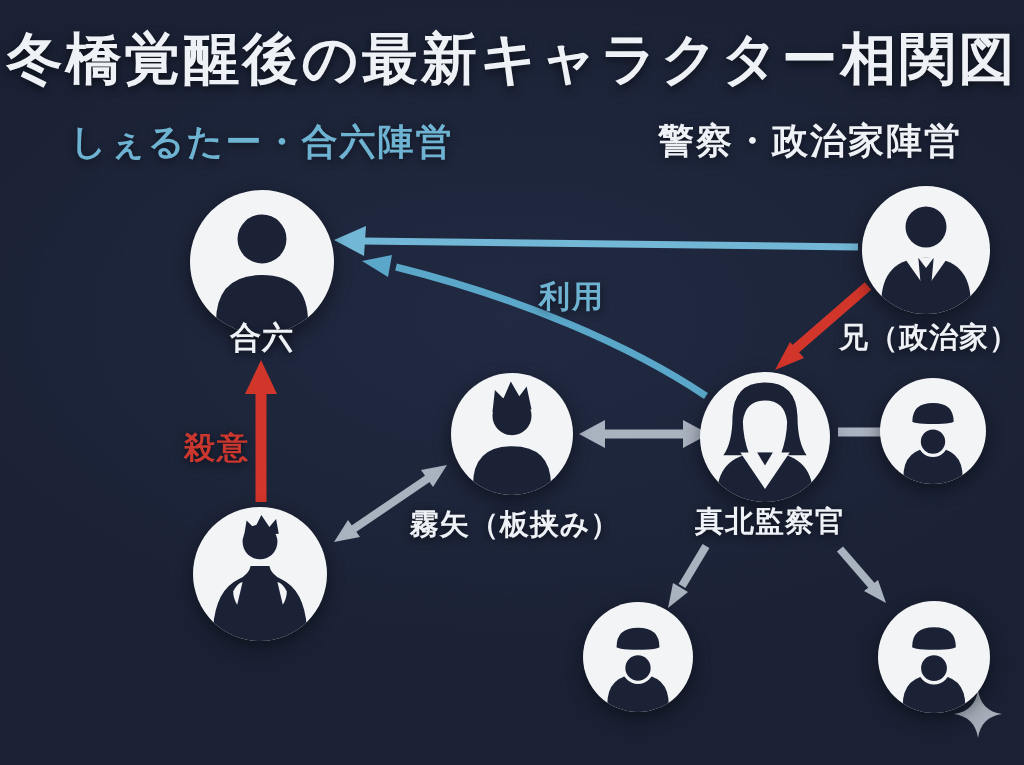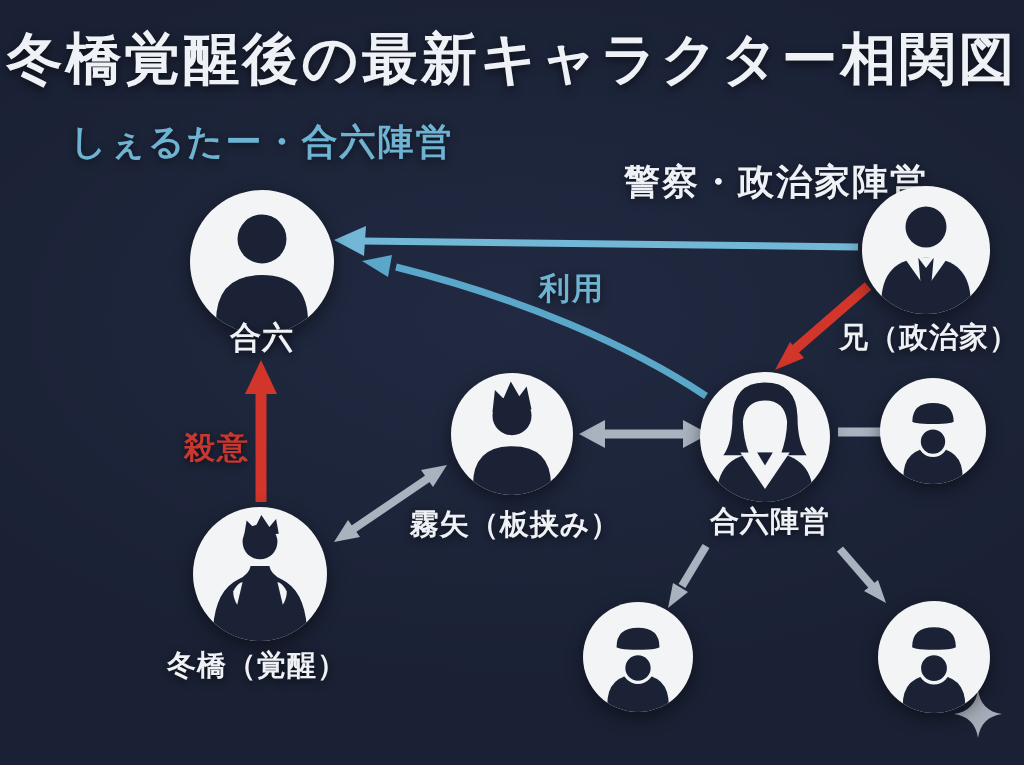--- a/index.html
+++ b/index.html
@@ -14,21 +14,21 @@
     position:absolute;left:0;right:0;top:22px;text-align:center;
     font-size:56px;font-weight:bold;letter-spacing:3px;
     color:var(--text-white,#eef1f5);text-shadow:0 3px 10px rgba(0,0,0,.6);
     white-space:nowrap;
   }
   .faction{
     position:absolute;font-weight:bold;white-space:nowrap;
     text-shadow:0 2px 8px rgba(0,0,0,.55);letter-spacing:2px;
   }
   .faction.shelter{left:70px;top:118px;font-size:36px;color:var(--shelter-blue,#6fb3d2);}
-  .faction.police{left:624px;top:117px;font-size:36px;color:var(--text-white,#eef1f5);margin-top:41px;}
+  .faction.police{left:658px;top:117px;font-size:36px;color:var(--text-white,#eef1f5);}
   .node{
     position:absolute;border-radius:50%;overflow:hidden;
     background:var(--avatar-bg,#f3f4f6);
     box-shadow:0 6px 18px rgba(0,0,0,.45);
   }
   .node svg{display:block;width:100%;height:100%;fill:var(--silhouette,#1b2236);}
   .fill-bg{fill:var(--avatar-bg,#f3f4f6);}
   .ring{stroke:var(--avatar-bg,#f3f4f6);stroke-width:3;}
   .nlabel{
     position:absolute;transform:translateX(-50%);white-space:nowrap;
@@ -190,19 +190,18 @@
   </div>
   <div class="node" style="left:878px;top:601px;width:112px;height:112px">
     <svg viewBox="0 0 100 100">
         <use href="#sil-officer"></use>
       </svg>
   </div>
 
   <div class="nlabel" style="left:262px;top:317px;font-size:31px">合六</div>
   <div class="nlabel" style="left:929px;top:318px">兄（政治家）</div>
   <div class="nlabel" style="left:515px;top:505px">霧矢（板挟み）</div>
-  <div class="nlabel" style="left:770px;top:502px">合六陣営</div>
-  <div class="nlabel" style="left:257px;top:646px">冬橋（覚醒）</div>
-
-  <div class="elabel txt-blue" style="left:572px;top:268px">利用</div>
+  <div class="nlabel" style="left:770px;top:502px">真北監察官</div>
+
+  <div class="elabel txt-blue" style="left:572px;top:276px">利用</div>
   <div class="elabel txt-red" style="left:217px;top:427px">殺意</div>
 
 </div>
 
 </body></html>

